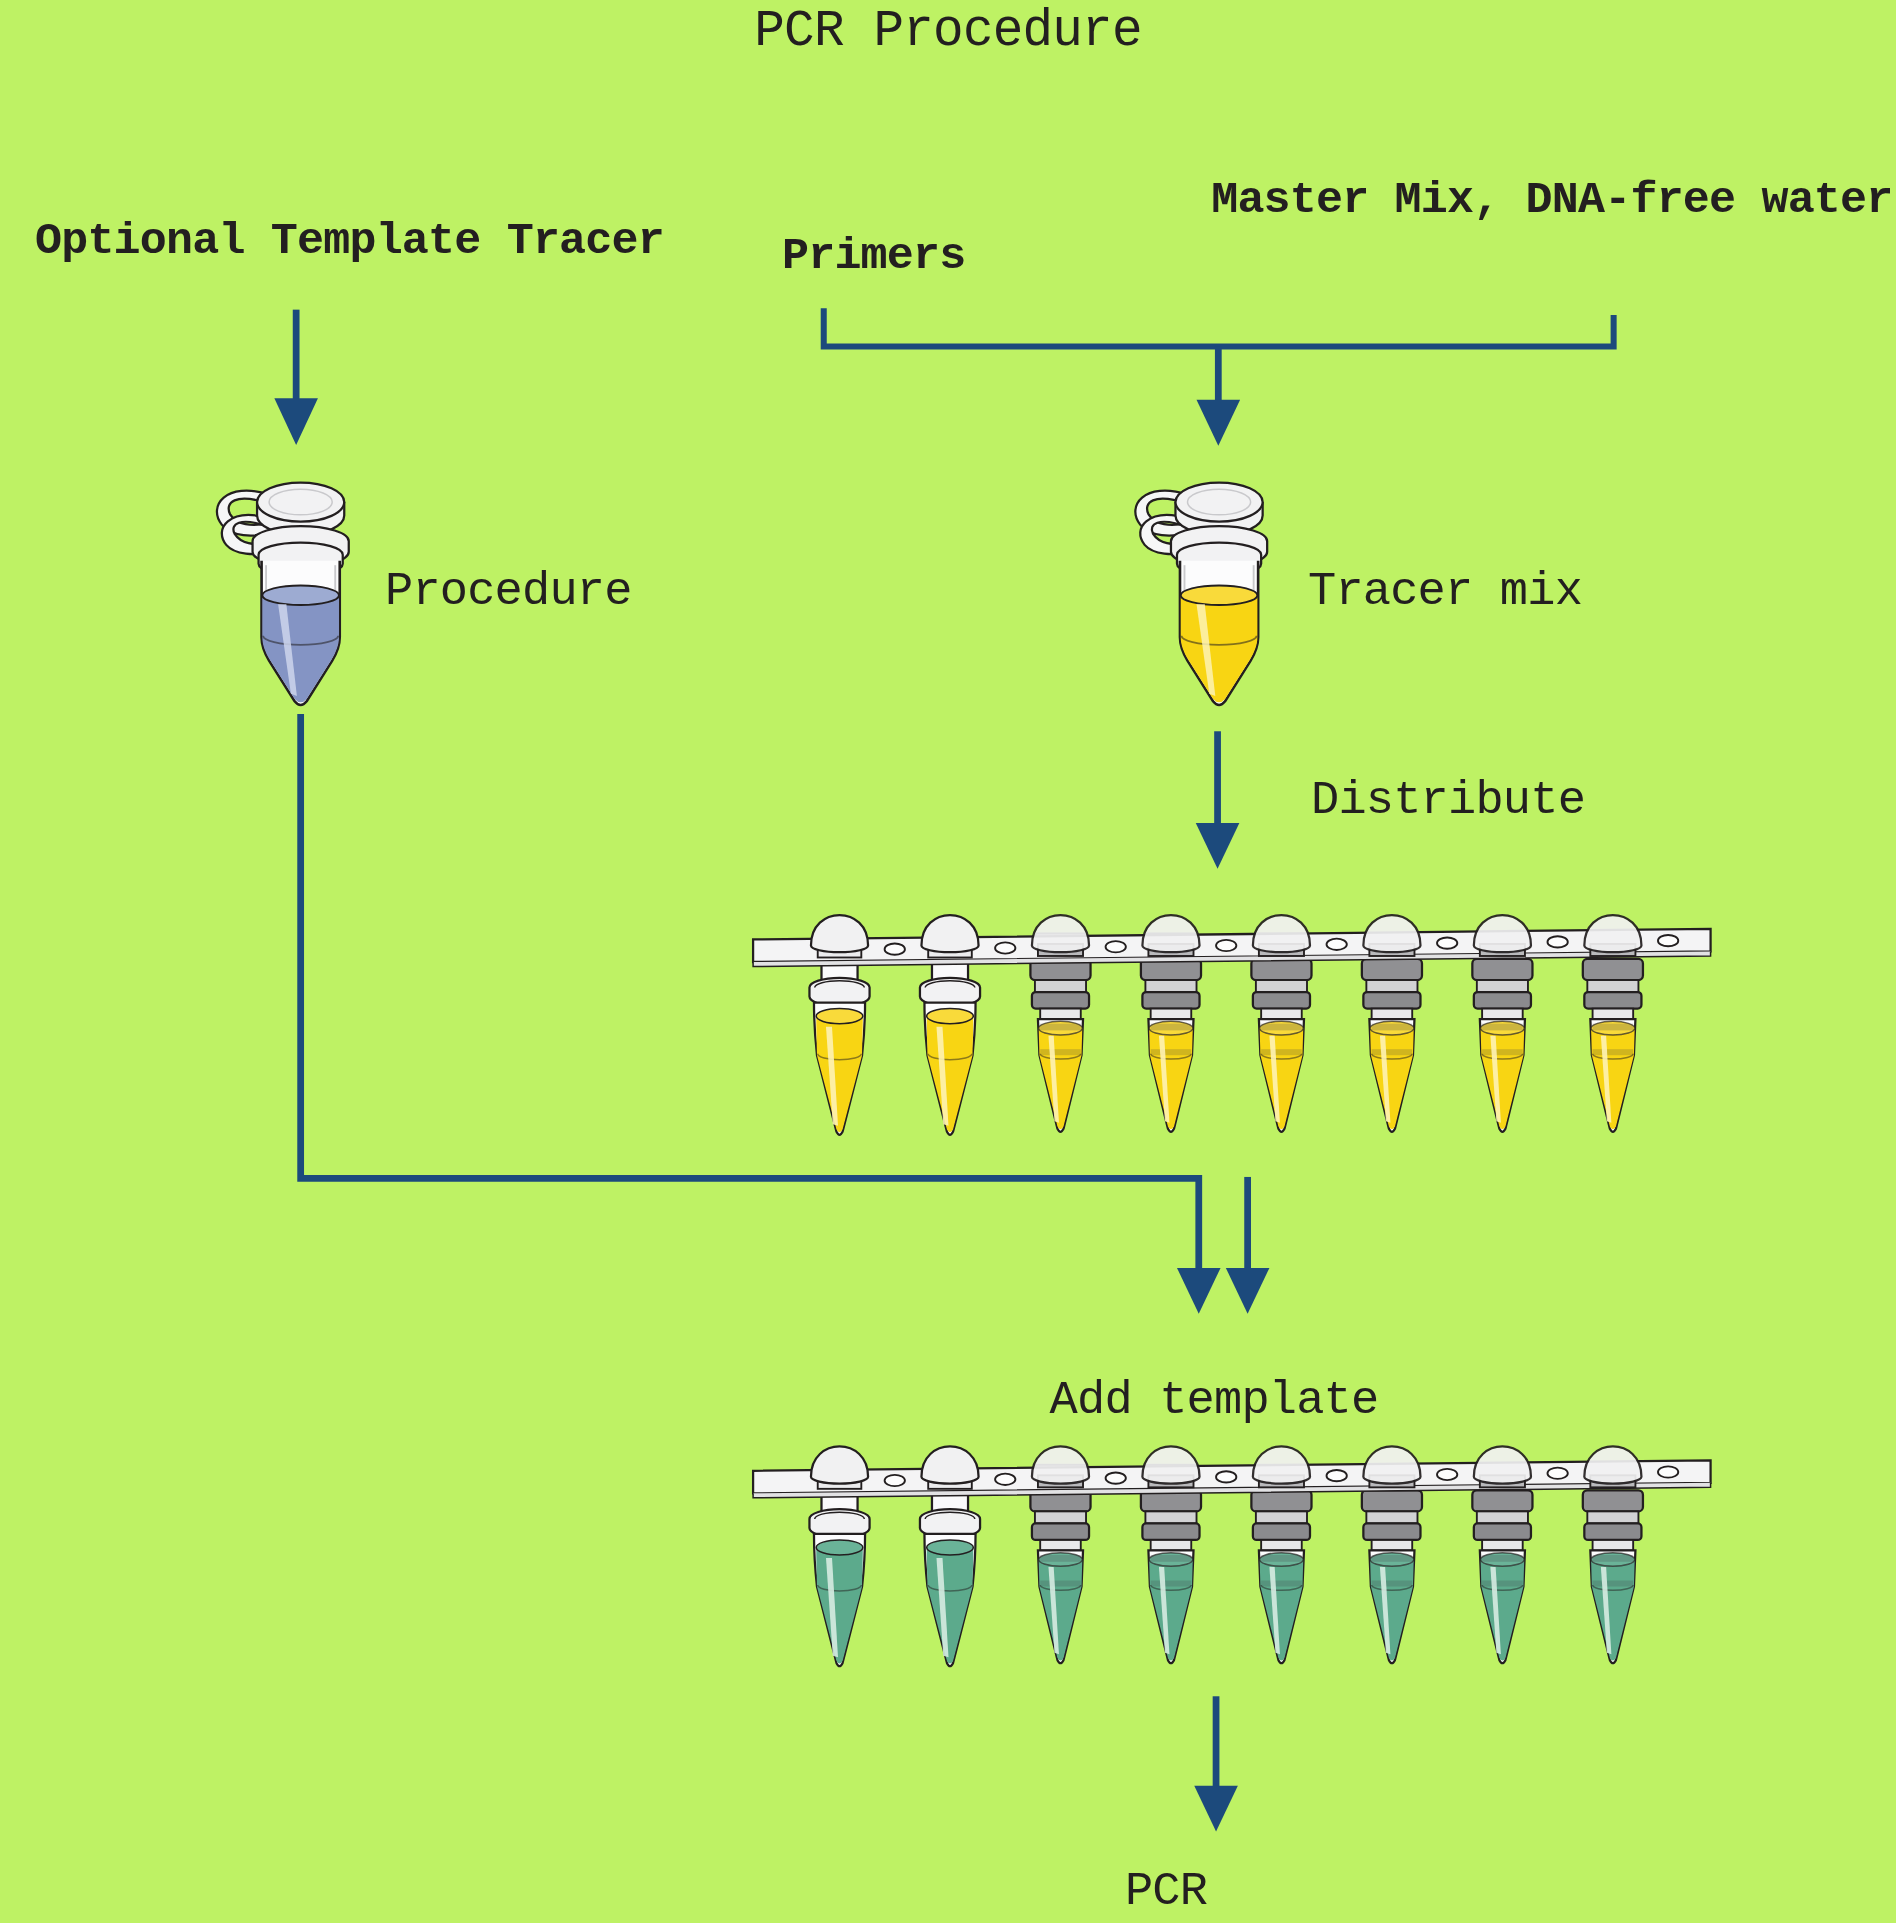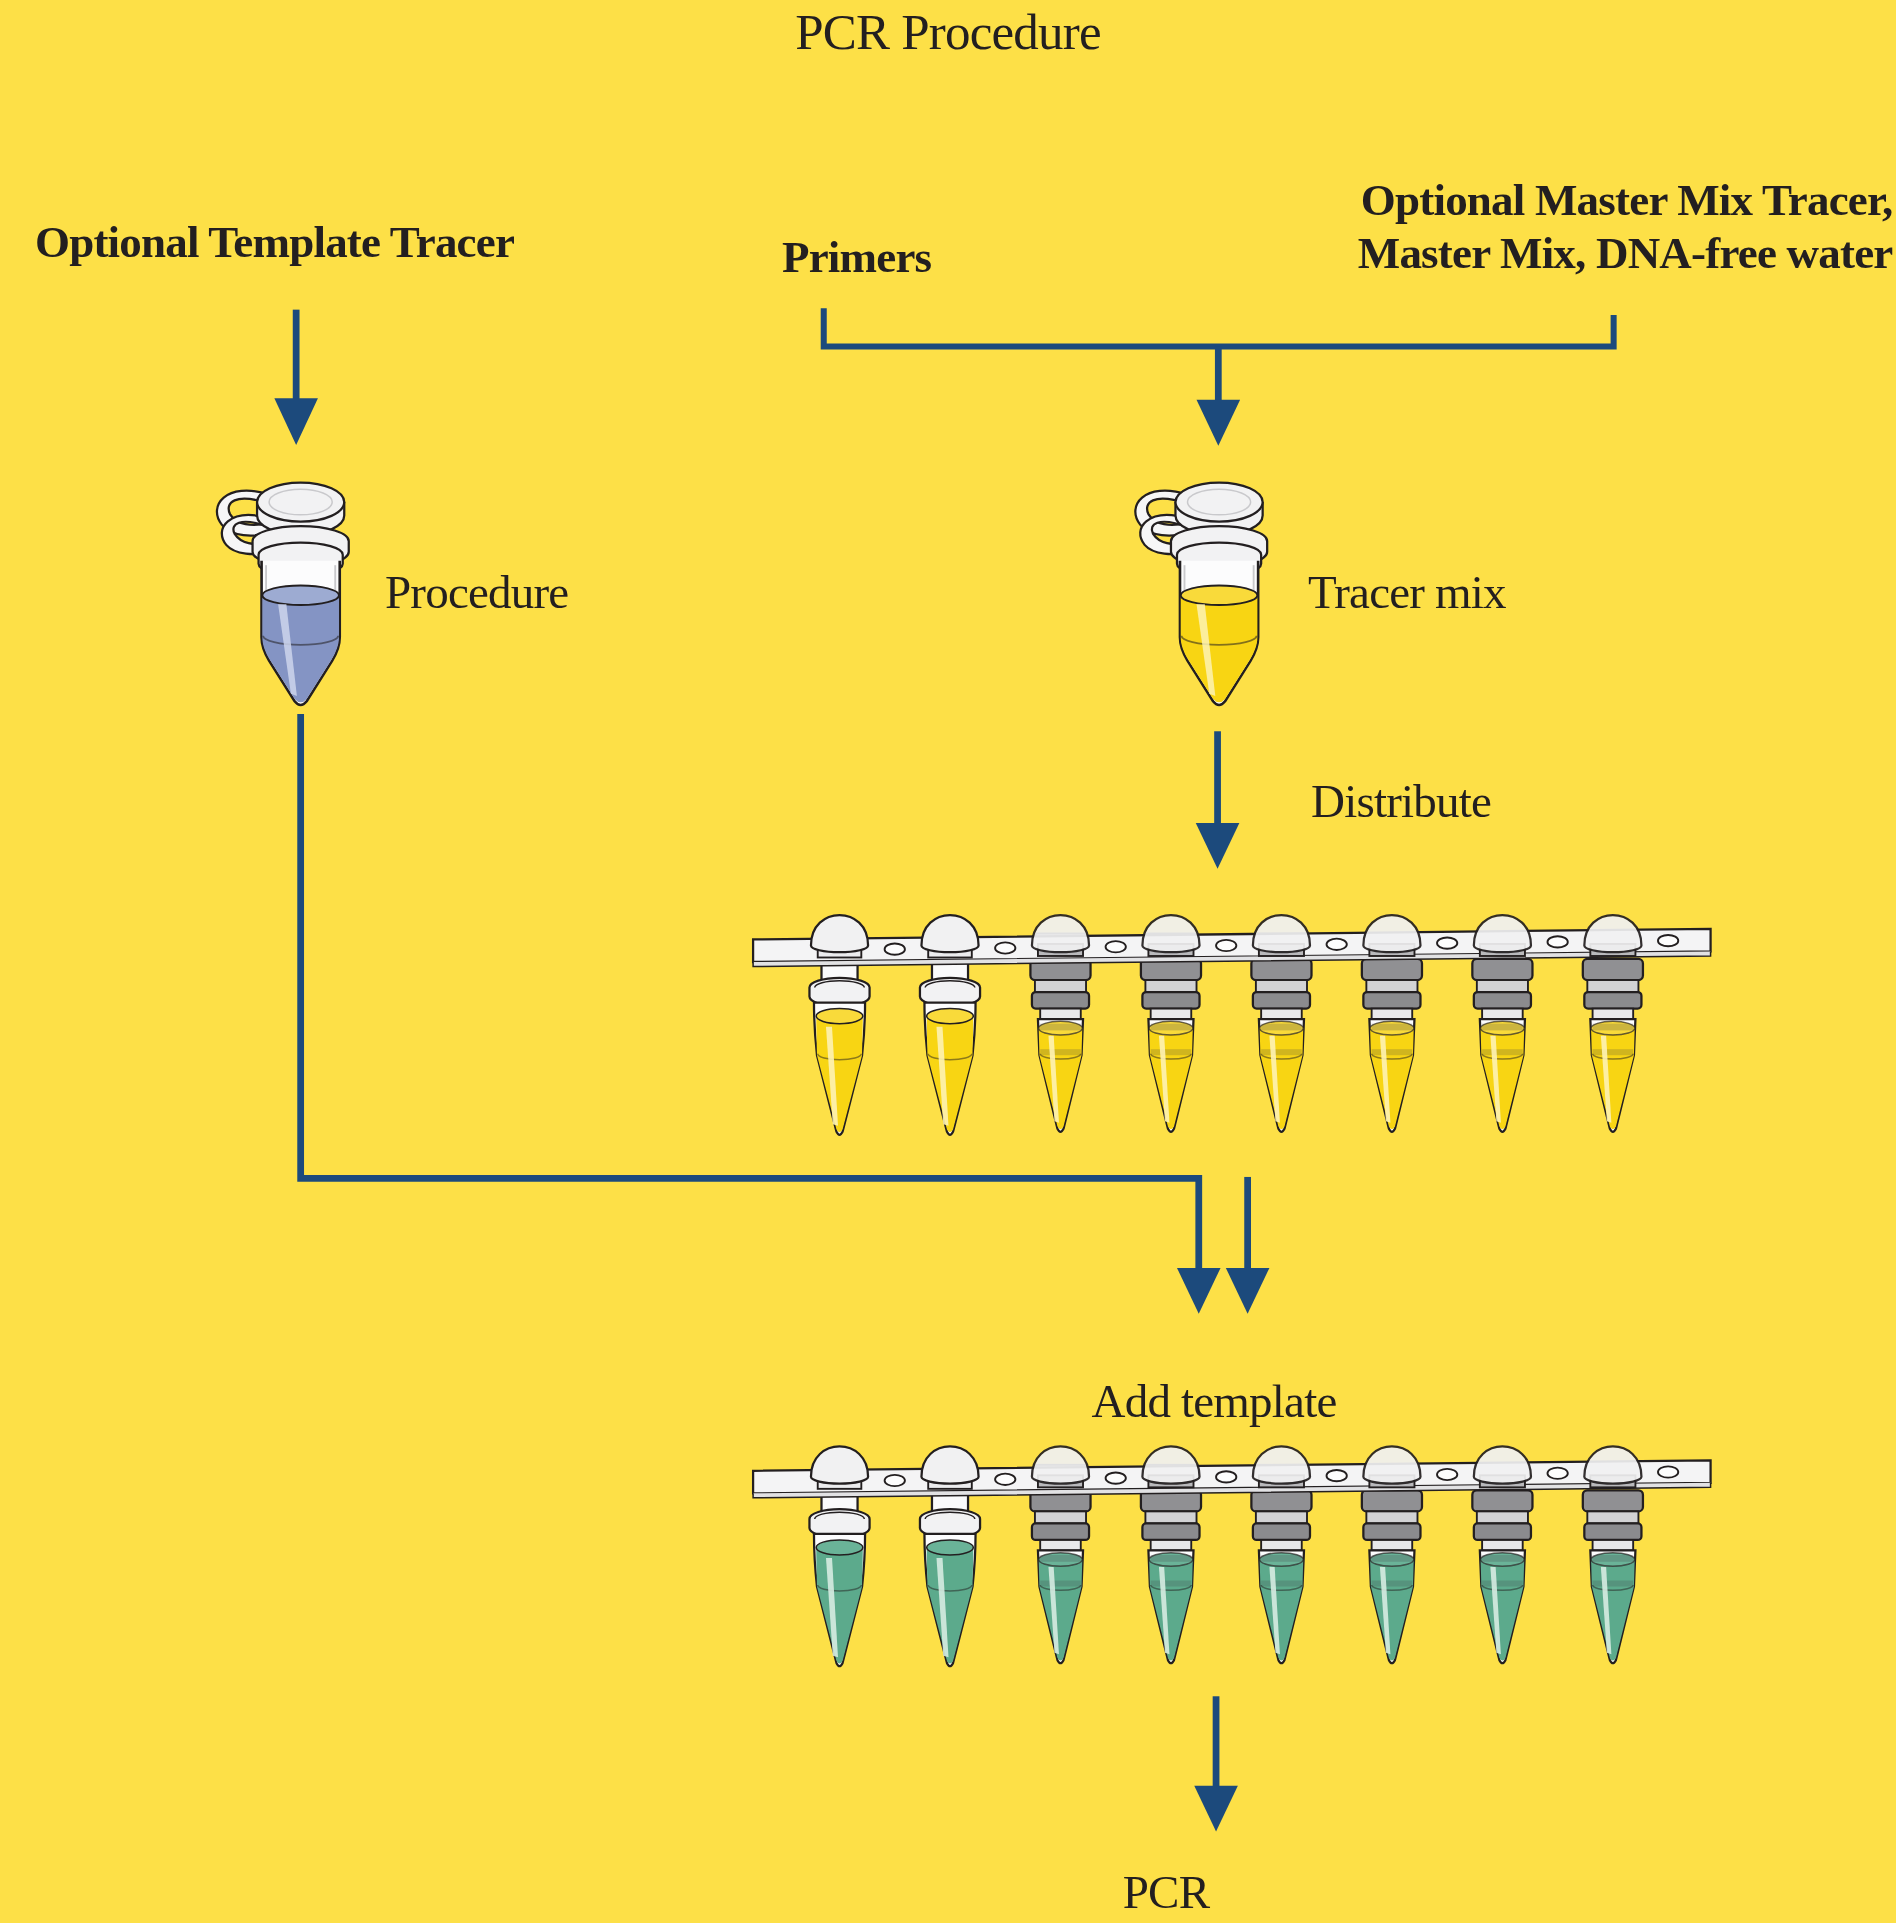--- a/index.html
+++ b/index.html
@@ -10,22 +10,22 @@
     --template-liquid-highlight:#cdd5ec;
     --master-mix-liquid:#f8d513;
     --master-mix-liquid-surface:#f9da3a;
     --master-mix-liquid-highlight:#fdf2b4;
     --reaction-liquid:#5caa8c;
     --reaction-liquid-surface:#6ab398;
     --reaction-liquid-highlight:#d6ebe1;
   }
   html,body{margin:0;padding:0;background:#fff;}
   #canvas{
-    position:relative;width:1897px;height:1924px;background:#fde047;overflow:hidden;
-    font-family:Liberation Serif, serif;color:var(--text-black);
+    position:relative;width:1897px;height:1924px;background:#bef264;overflow:hidden;
+    font-family:Liberation Mono, monospace;color:var(--text-black);
   }
   #art{position:absolute;left:0;top:0;}
   .lbl{position:absolute;font-size:47px;font-weight:400;letter-spacing:-0.8px;white-space:nowrap;color:var(--text-black);}
   .lbl-b{position:absolute;font-size:45px;font-weight:700;letter-spacing:-0.8px;white-space:nowrap;color:var(--text-black);}
   .center{transform:translateX(-50%);}
   #title{position:absolute;left:948px;top:3px;transform:translateX(-50%);font-size:51px;font-weight:400;letter-spacing:-0.8px;white-space:nowrap;}
   #lbl-omm{right:4.5px;top:174px;text-align:right;line-height:53px;}
 </style>
 </head>
 <body>
@@ -331,21 +331,20 @@
     </g>
   </svg>
 
   <div id="title">PCR Procedure</div>
 
   <div class="lbl-b" style="left:35px;top:216px;">Optional Template Tracer</div>
 
   <div class="lbl-b" style="left:782px;top:231px;">Primers</div>
 
   <div class="lbl-b" id="lbl-omm">
-    <div>Optional Master Mix Tracer,</div>
     <div>Master Mix, DNA-free water</div>
   </div>
 
   <div class="lbl" style="left:385px;top:565px;">Procedure</div>
 
   <div class="lbl" style="left:1308px;top:565px;">Tracer mix</div>
 
   <div class="lbl" style="left:1311px;top:774px;">Distribute</div>
 
   <div class="lbl center" style="left:1214px;top:1354px;margin-top:20px;">Add template</div>

